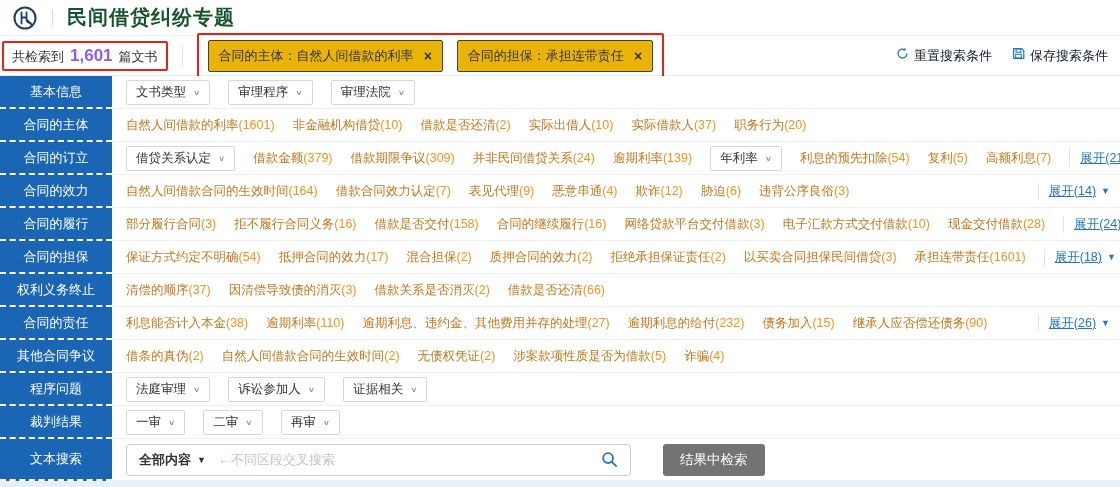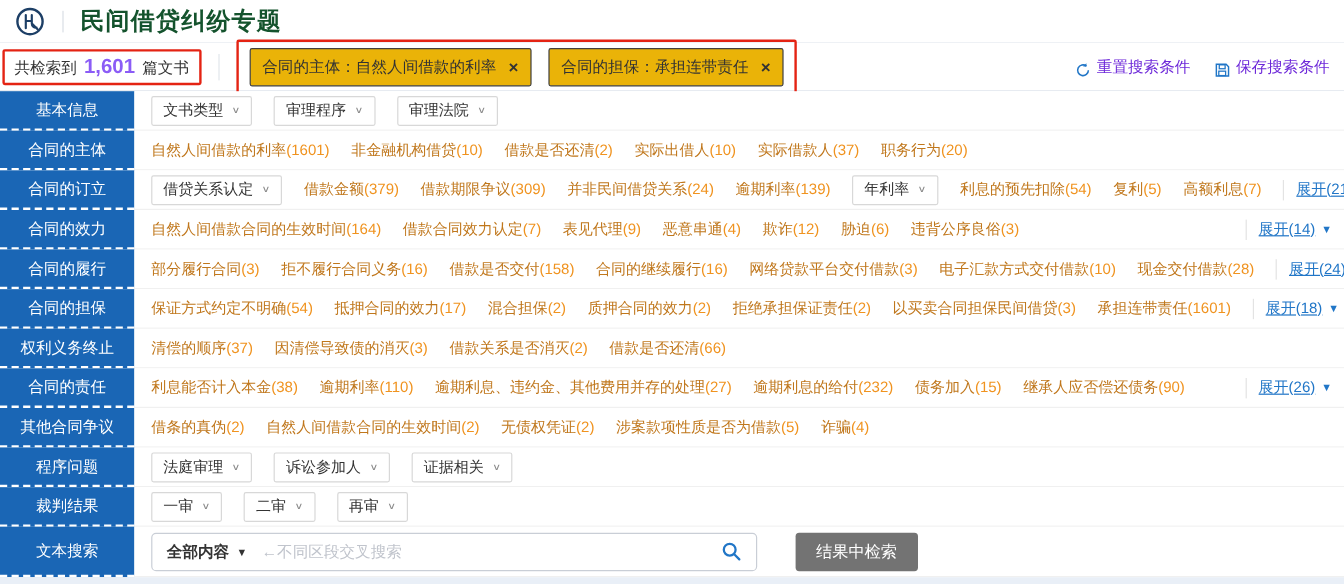--- a/index.html
+++ b/index.html
@@ -23,21 +23,21 @@
   .red-annot { border:2px solid #e42313; border-radius:2px; display:flex; align-items:center; }
   .count-box { padding:3px 8px; gap:5px; align-items:baseline; }
   .count-prefix,.count-suffix { font-size:13px; color:#333; white-space:nowrap; }
   .count-num { font-size:17px; font-weight:bold; color:#8b5cf6; padding:0 1px; }
   .rbar-sep { width:1px; height:22px; background:#e2e6ec; margin:0 14px; }
   .tags-box { padding:5px 9px; gap:14px; }
   .tag { border:1px solid #404040; border-radius:2px; background:#eab308; padding:6px 10px;
          display:flex; align-items:center; gap:10px; font-size:13px; color:#333; cursor:pointer; white-space:nowrap; }
   .tag .x { font-weight:bold; font-size:14px; color:#333; cursor:pointer; line-height:1; }
   .actions { margin-left:auto; display:flex; gap:20px; }
-  .action { display:inline-flex; align-items:flex-end; gap:5px; color:#6d28d9; font-size:13px; cursor:pointer; white-space:nowrap; }
+  .action { display:inline-flex; align-items:flex-start; gap:5px; color:#0f172a; font-size:13px; cursor:pointer; white-space:nowrap; }
   .action svg { flex:none; }
   
   .grid { flex:none; display:flex; flex-direction:column; }
   .frow { height:33px; flex:none; display:flex; }
   .frow.tall { height:42px; }
   .fcat { width:112px; flex:none; background:#1a66b5; color:#fff; font-size:13px;
           display:flex; align-items:center; justify-content:center;
           border-bottom:2px dashed #fff; cursor:pointer; white-space:nowrap; }
   .fbody { flex:1; display:flex; align-items:center; gap:18px; padding:0 10px 0 14px;
            border-bottom:1px solid #f0f0f0; overflow:hidden; background:#fff; }

